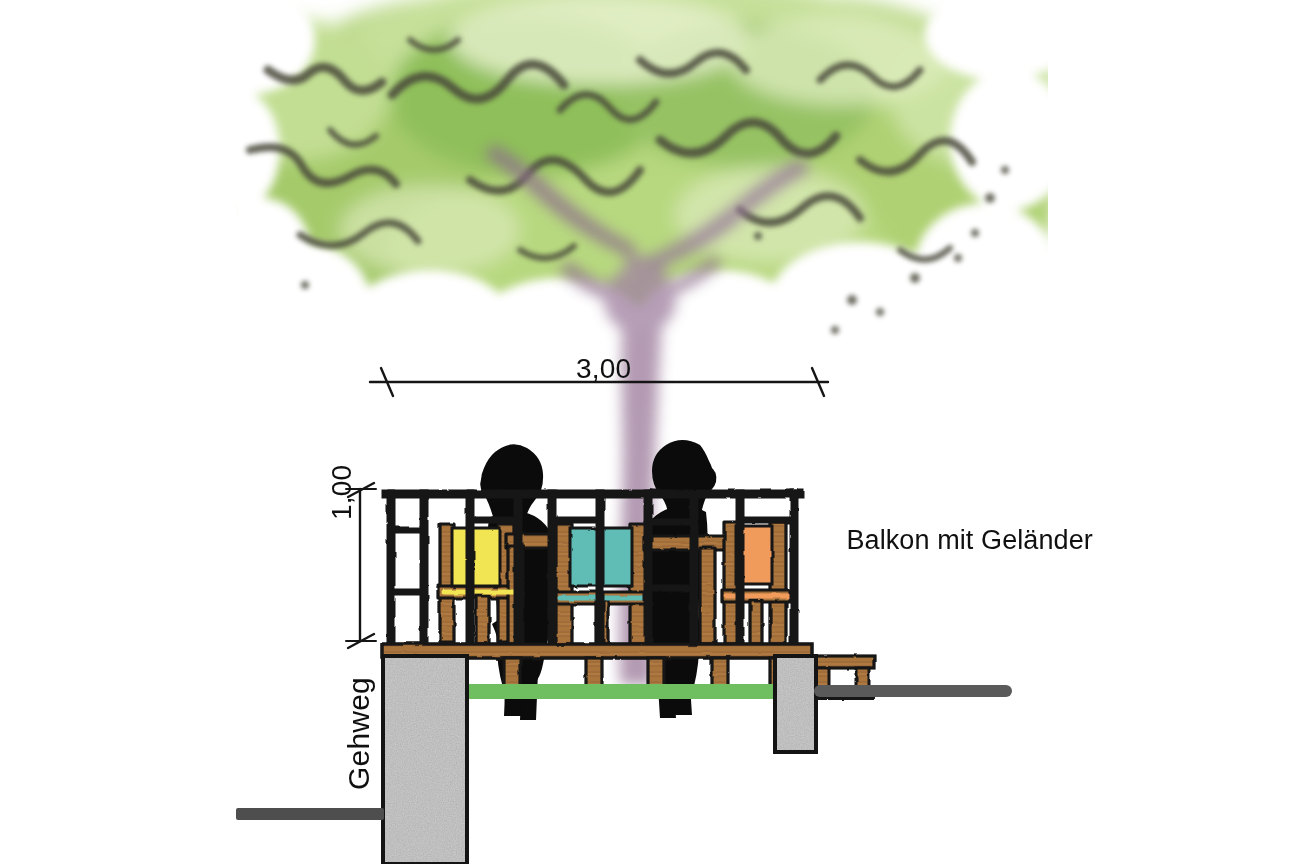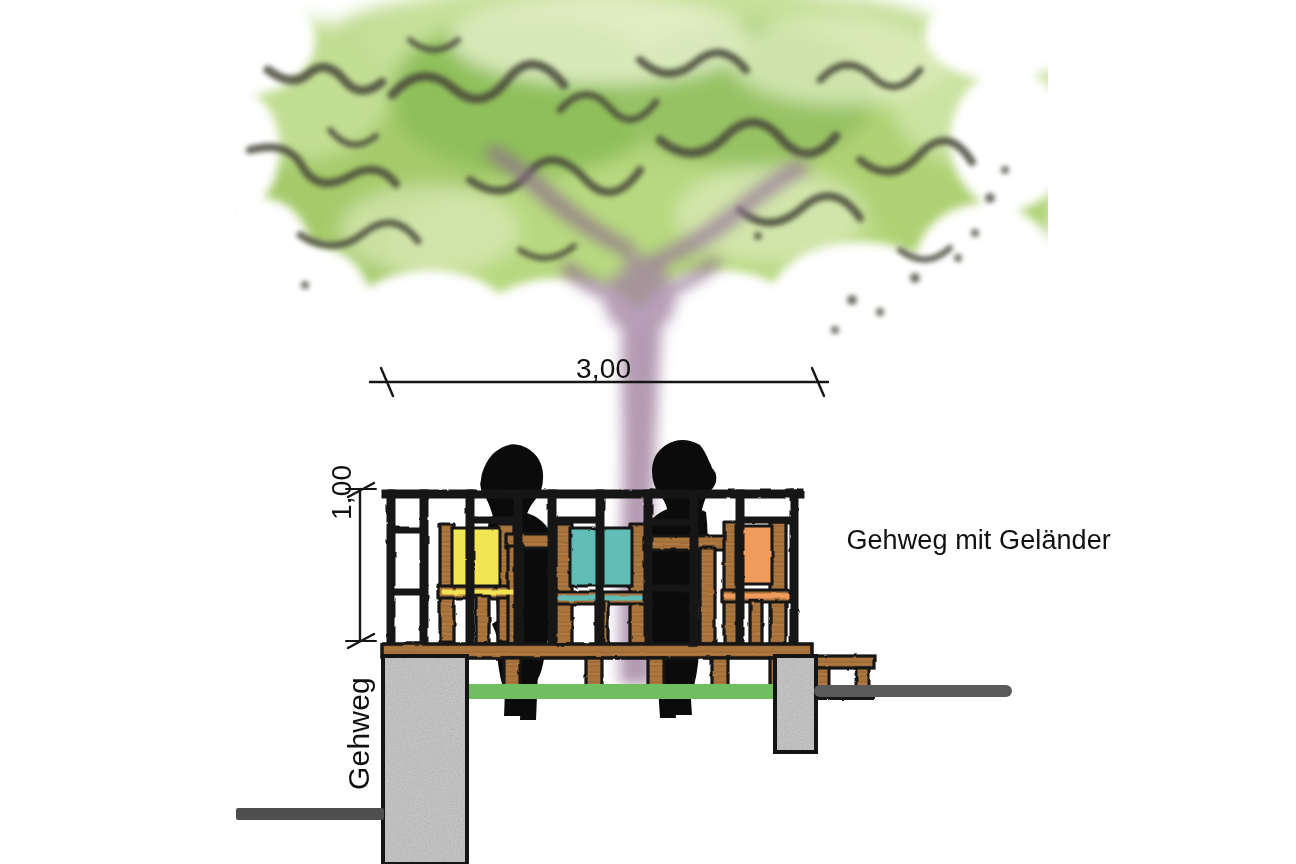--- a/index.html
+++ b/index.html
@@ -322,16 +322,16 @@
     <rect x="236" y="808" width="148" height="12" rx="2" fill="#4E4E4E"></rect>
   </svg>
 
   <div class="txt" id="dim-h-label">3,00</div>
 
   <div class="txt" id="dim-v-label">1,00</div>
 
   <div class="txt" id="gehweg-label">Gehweg</div>
 
   <div class="txt" id="callout">
-    <span>Gehweg mit Geländer</span>
+    <span>Balkon mit Geländer</span>
   </div>
 
 </div>
 
 </body></html>

